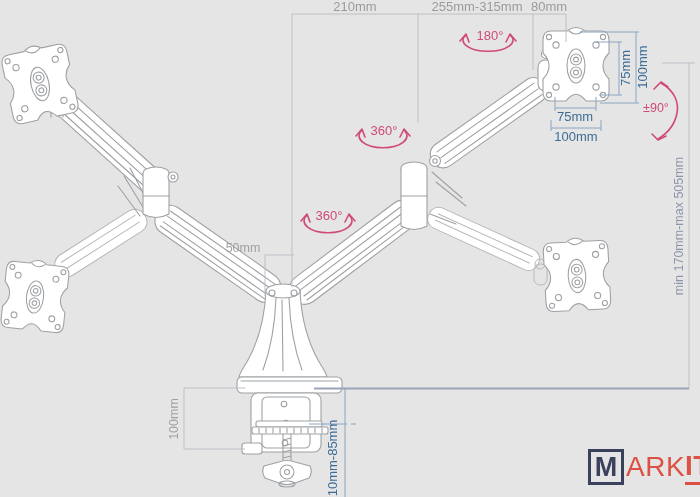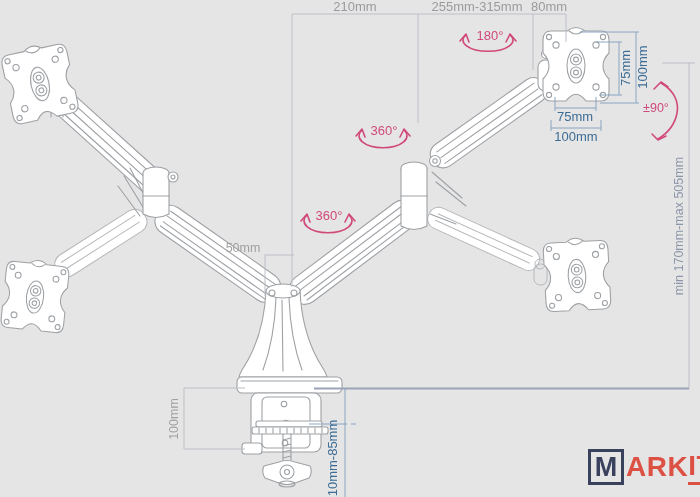--- a/index.html
+++ b/index.html
@@ -20,21 +20,21 @@
   .t-gray{fill:#9b9b9b;font-size:13px;}
   .t-gray-s{fill:#a0a0a0;font-size:12.5px;}
   .t-blue{fill:#3d6d96;font-size:13px;}
   .t-slate{fill:#8b95a9;font-size:12.5px;}
   .t-pink{fill:#d0497a;font-size:13px;}
   .t-pink-s{fill:#d0497a;font-size:12.5px;}
   
   .logo{position:absolute;left:588px;top:447px;display:flex;align-items:center;height:40px;}
   .logo-m{width:30px;height:30px;border:3px solid #39415c;color:#39415c;font-weight:bold;
           font-size:27px;line-height:30px;text-align:center;}
-  .logo-mid{color:#dd5144;font-weight:bold;font-size:28px;letter-spacing:0.5px;margin-left:2px;}
+  .logo-mid{color:#dd5144;font-weight:normal;font-size:28px;letter-spacing:0.5px;margin-left:2px;}
   .logo-it{color:#dd5144;font-weight:bold;font-size:28px;letter-spacing:0.5px;
            border-bottom:3px solid #dd5144;}
 </style>
 </head>
 <body>
 
 <div id="stage">
 <svg width="700" height="497" viewBox="0 0 700 497">
 
   <defs>

